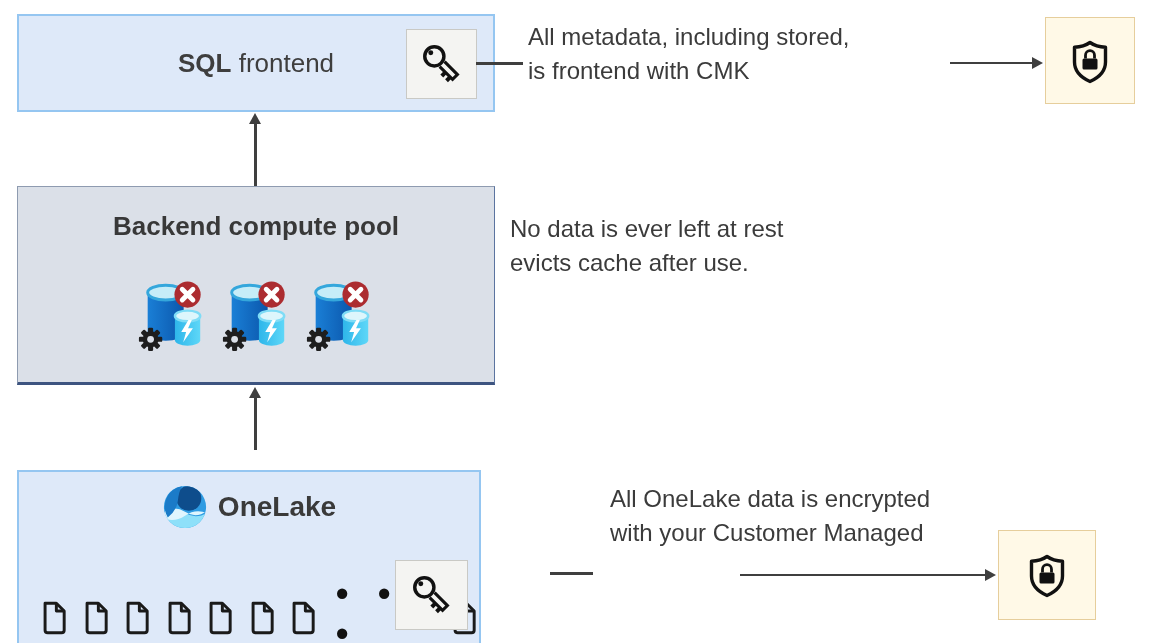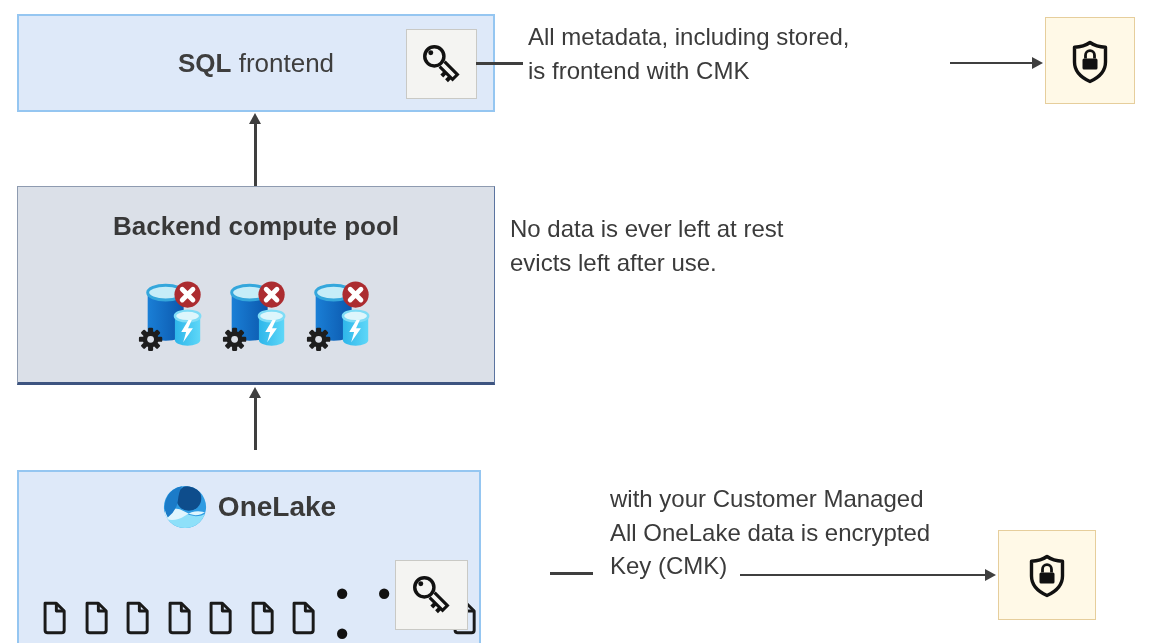--- a/index.html
+++ b/index.html
@@ -218,29 +218,28 @@
   </div>
 
   <div class="shield-tile" style="left:1045px;top:17px;width:90px;height:87px;">
     <svg>
         <use href="#sym-shield-lock"></use>
       </svg>
   </div>
 
   <div class="ann" style="left:510px;top:212px;">
     <div>No data is ever left at rest</div>
-    <div>evicts left after use.</div>
+    <div>evicts cache after use.</div>
   </div>
 
   <div class="hline" style="left:550px;top:572px;width:43px;"></div>
 
   <div class="ann" style="left:610px;top:482px;">
+    <div>All OneLake data is encrypted</div>
     <div>with your Customer Managed</div>
-    <div>All OneLake data is encrypted</div>
-    <div>Key (CMK)</div>
   </div>
 
   <div class="harrow" style="left:740px;top:568.5px;width:256px;">
     <div class="shaft"></div>
       <div class="head"></div>
   </div>
 
   <div class="shield-tile" style="left:998px;top:530px;width:98px;height:90px;">
     <svg>
         <use href="#sym-shield-lock"></use>

